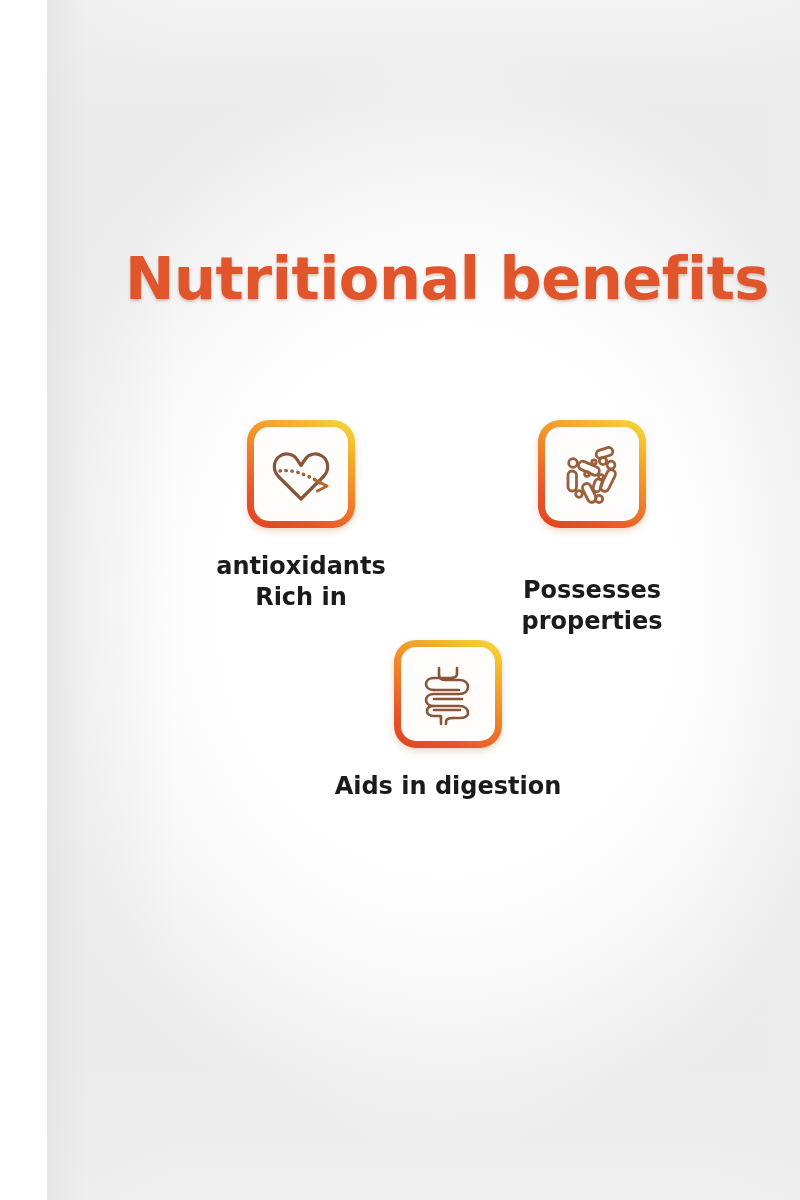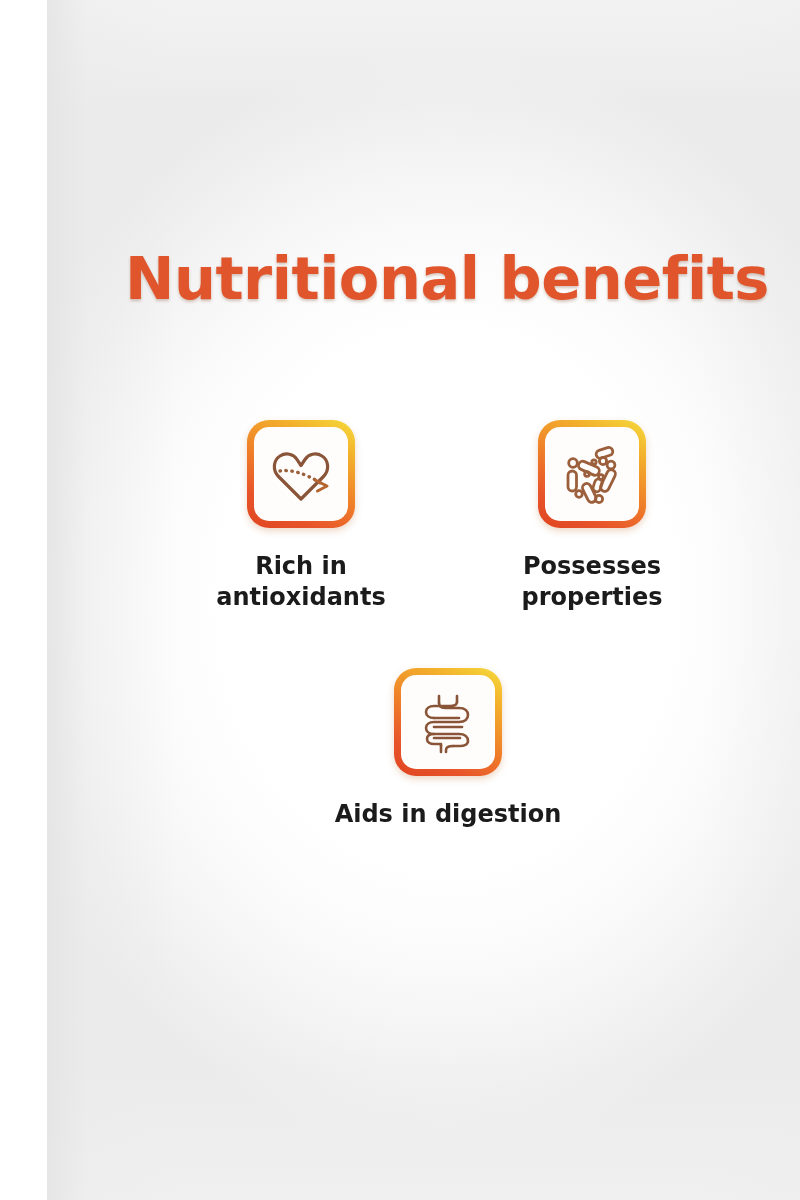--- a/index.html
+++ b/index.html
@@ -66,22 +66,22 @@
   
   .benefit-item {
     position: absolute;
     width: 260px;
     display: flex;
     flex-direction: column;
     align-items: center;
   }
 
   #benefit-0 { left: 124px; top: 420px; }
-  #benefit-1 { left: 415px; top: 420px; }
-  #benefit-2 { left: 271px; top: 668px; }
+  #benefit-1 { left: 415px; top: 420px; gap: 24px; }
+  #benefit-2 { left: 271px; top: 640px; }
 
   .icon-tile {
     width: 108px;
     height: 108px;
     border-radius: 22px;
     padding: 7px;
     background: linear-gradient(208deg, #f5dc3c 0%, #f3b22c 22%, #ef7f29 52%, #e8542a 78%, #df4420 100%);
     box-shadow: 0 3px 7px rgba(190,110,50,.28);
     display: flex;
     align-items: center;
@@ -126,22 +126,22 @@
         <span>
           <svg width="72" height="72" viewBox="0 0 72 72" fill="none">
             <path d="M36 61 L13.5 38.5 C7.5 32.5 8 22.5 15 18 C21 14.2 28.5 16 32 21.5 L36 27.5 L40 21.5 C43.5 16 51 14.2 57 18 C64 22.5 64.5 32.5 58.5 38.5 L36 61 Z" stroke="#8a5438" stroke-width="3.2" stroke-linejoin="round" fill="none"></path>
             <path d="M15 33 C26 31 42 36 57 46" stroke="#9b5f3c" stroke-width="3.4" stroke-linecap="round" stroke-dasharray="0.5 5.5" fill="none"></path>
             <path d="M50 42 L62 48 L52.5 53" stroke="#b4652f" stroke-width="3" stroke-linecap="round" stroke-linejoin="round" fill="none"></path>
           </svg>
         </span>
       </div>
     </div>
     <div class="benefit-label">
+      <span class="ln">antioxidants</span>
       <span class="ln">Rich in</span>
-      <span class="ln">antioxidants</span>
     </div>
   </div>
 
   <div class="benefit-item" id="benefit-1">
     <div class="icon-tile">
       <div class="icon-tile-inner">
         <span>
           <svg width="72" height="72" viewBox="0 0 72 72" fill="none">
             <g stroke="#9b5f3c" stroke-width="2.8" fill="none">
 

